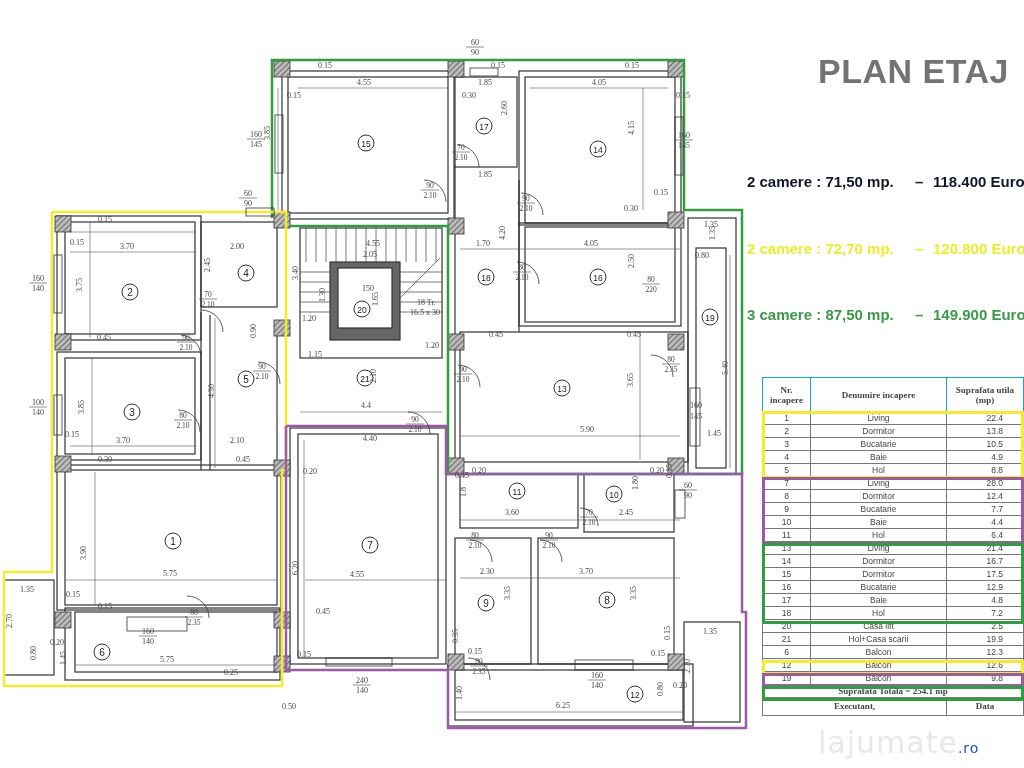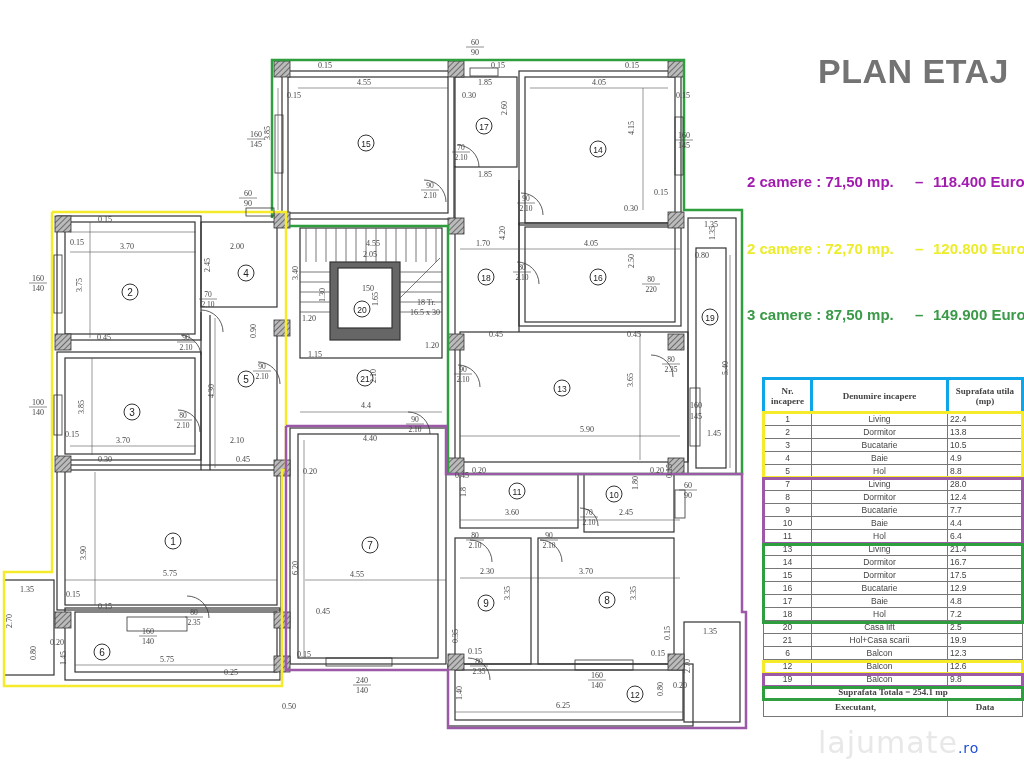--- a/index.html
+++ b/index.html
@@ -12,23 +12,23 @@
   }
   .offer { position: absolute; left: 747px; font-size: 15px; font-weight: bold; white-space: nowrap; font-family: "Liberation Sans", sans-serif; }
   .offer span { display: inline-block; }
   .offer .area { width: 168px; }
   .offer .dash { width: 18px; }
   .table-wrap {
     position: absolute; left: 762px; top: 377px; width: 262px;
     font-family: "Liberation Serif", serif; font-size: 9px; color: #333;
   }
   table { border-collapse: collapse; width: 262px; }
-  th { font-weight: bold; font-size: 9px; line-height: 10px; border: 3px solid #0ea5e9; padding: 2px 2px; height: 34px; color: #444; }
+  th { font-weight: bold; font-size: 9px; line-height: 10px; border: 1px solid #0ea5e9; padding: 2px 2px; height: 34px; color: #444; }
   td { border: 1px solid #777; text-align: center; height: 13px; line-height: 11px; font-family: "Liberation Sans", sans-serif; font-size: 8.5px; color: #444; padding: 0 2px; }
-  td.val { text-align: left; padding-right: 20px; }
+  td.val { text-align: right; padding-right: 20px; }
   td.total { font-family: "Liberation Serif", serif; font-weight: bold; font-size: 9px; border-left: none; border-right: none; }
   .grp { position: absolute; border: 3px solid; pointer-events: none; }
   .watermark {
     position: absolute; left: 818px; top: 725px; font-size: 30px; color: #e8e8e8;
     font-family: "DejaVu Sans", sans-serif; letter-spacing: 1px;
   }
   .watermark small { font-size: 14px; color: #1d4ed8; }
   .exec-row td { height: 18px; font-family: "Liberation Serif", serif; font-weight: bold; font-size: 9px; margin-left: 44px; }
 </style>
 </head>
@@ -529,21 +529,21 @@
         <text x="597" y="678" text-anchor="middle">160</text>
         <line x1="588" x2="606" y1="680" y2="680" stroke="#444" stroke-width="0.6"></line>
         <text x="597" y="688" text-anchor="middle">140</text>
       </g>
     </g>
 </svg>
 
 <div class="title">PLAN ETAJ</div>
 
 <div>
-  <div class="offer" style="top: 173px; color: #a21caf;">
+  <div class="offer" style="top: 173px; color: #0f172a;">
     <span class="area">2 camere : 71,50 mp.</span><span class="dash">–</span><span class="price">118.400 Euro</span>
   </div>
   <div class="offer" style="top: 240px; color: rgb(236, 236, 42);">
     <span class="area">2 camere : 72,70 mp.</span><span class="dash">–</span><span class="price">120.800 Euro</span>
   </div>
   <div class="offer" style="top: 306px; color: rgb(58, 154, 72);">
     <span class="area">3 camere : 87,50 mp.</span><span class="dash">–</span><span class="price">149.900 Euro</span>
   </div>
 </div>
 

